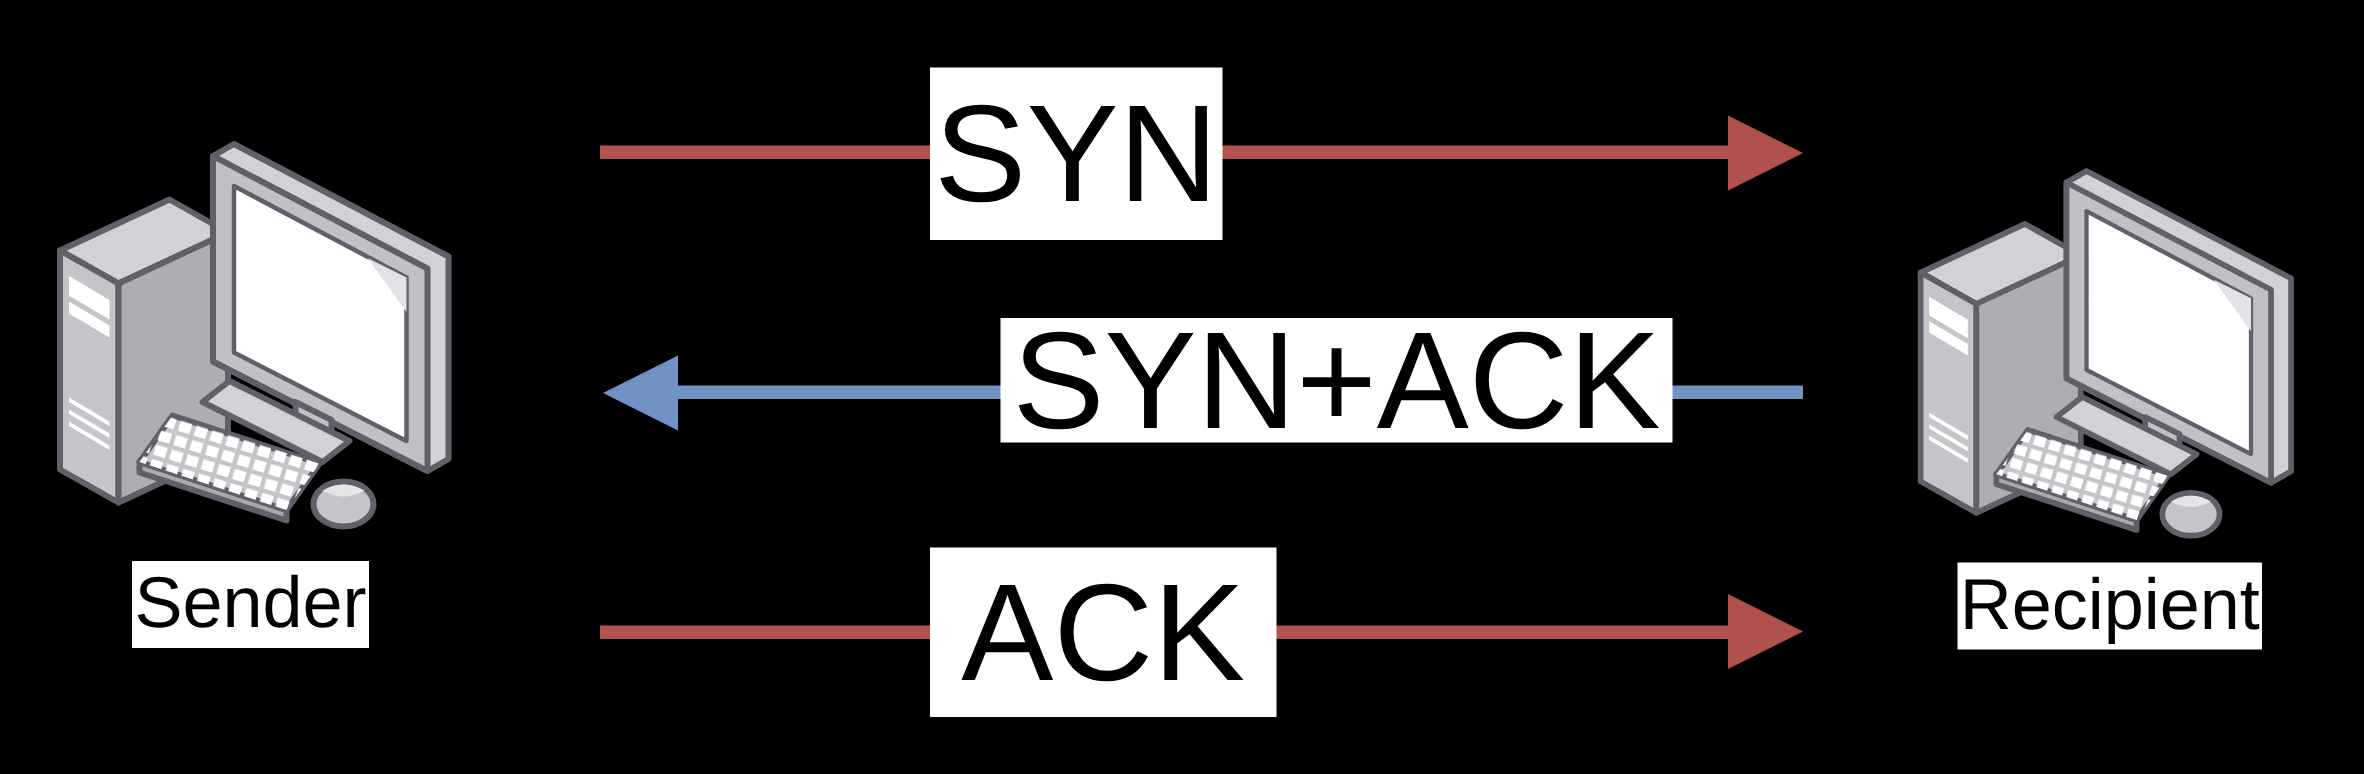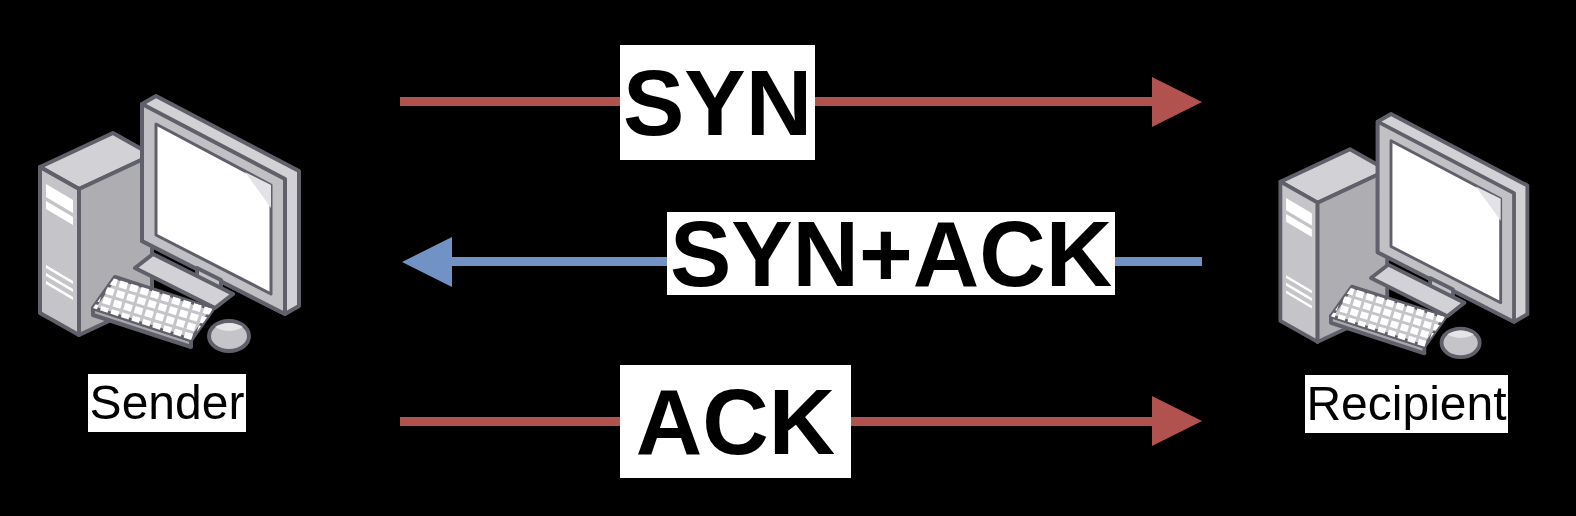--- a/index.html
+++ b/index.html
@@ -54,21 +54,20 @@
   .tri.left  { border-right: 50px solid var(--arrow-backward); }
 
   .msg-box {
     position: absolute;
     background: var(--label-background);
     color: var(--label-text);
     display: flex; align-items: center; justify-content: center;
     font-size: 92px;
     line-height: 1;
     white-space: nowrap;
-    font-weight: bold;
   }
   .msg-box.syn    { left: 620px; top: 45px;  width: 195px; height: 115px; }
   .msg-box.synack { left: 667px; top: 212px; width: 448px; height: 83px; }
   .msg-box.ack    { left: 620px; top: 365px; width: 231px; height: 113px; }
 
   
   .line-syn    { left: 400px; top: 97px;  width: 755px; }
   .head-syn    { left: 1152px; top: 77px; }
   .line-synack { left: 448px; top: 257px; width: 754px; }
   .head-synack { left: 402px; top: 237px; }

